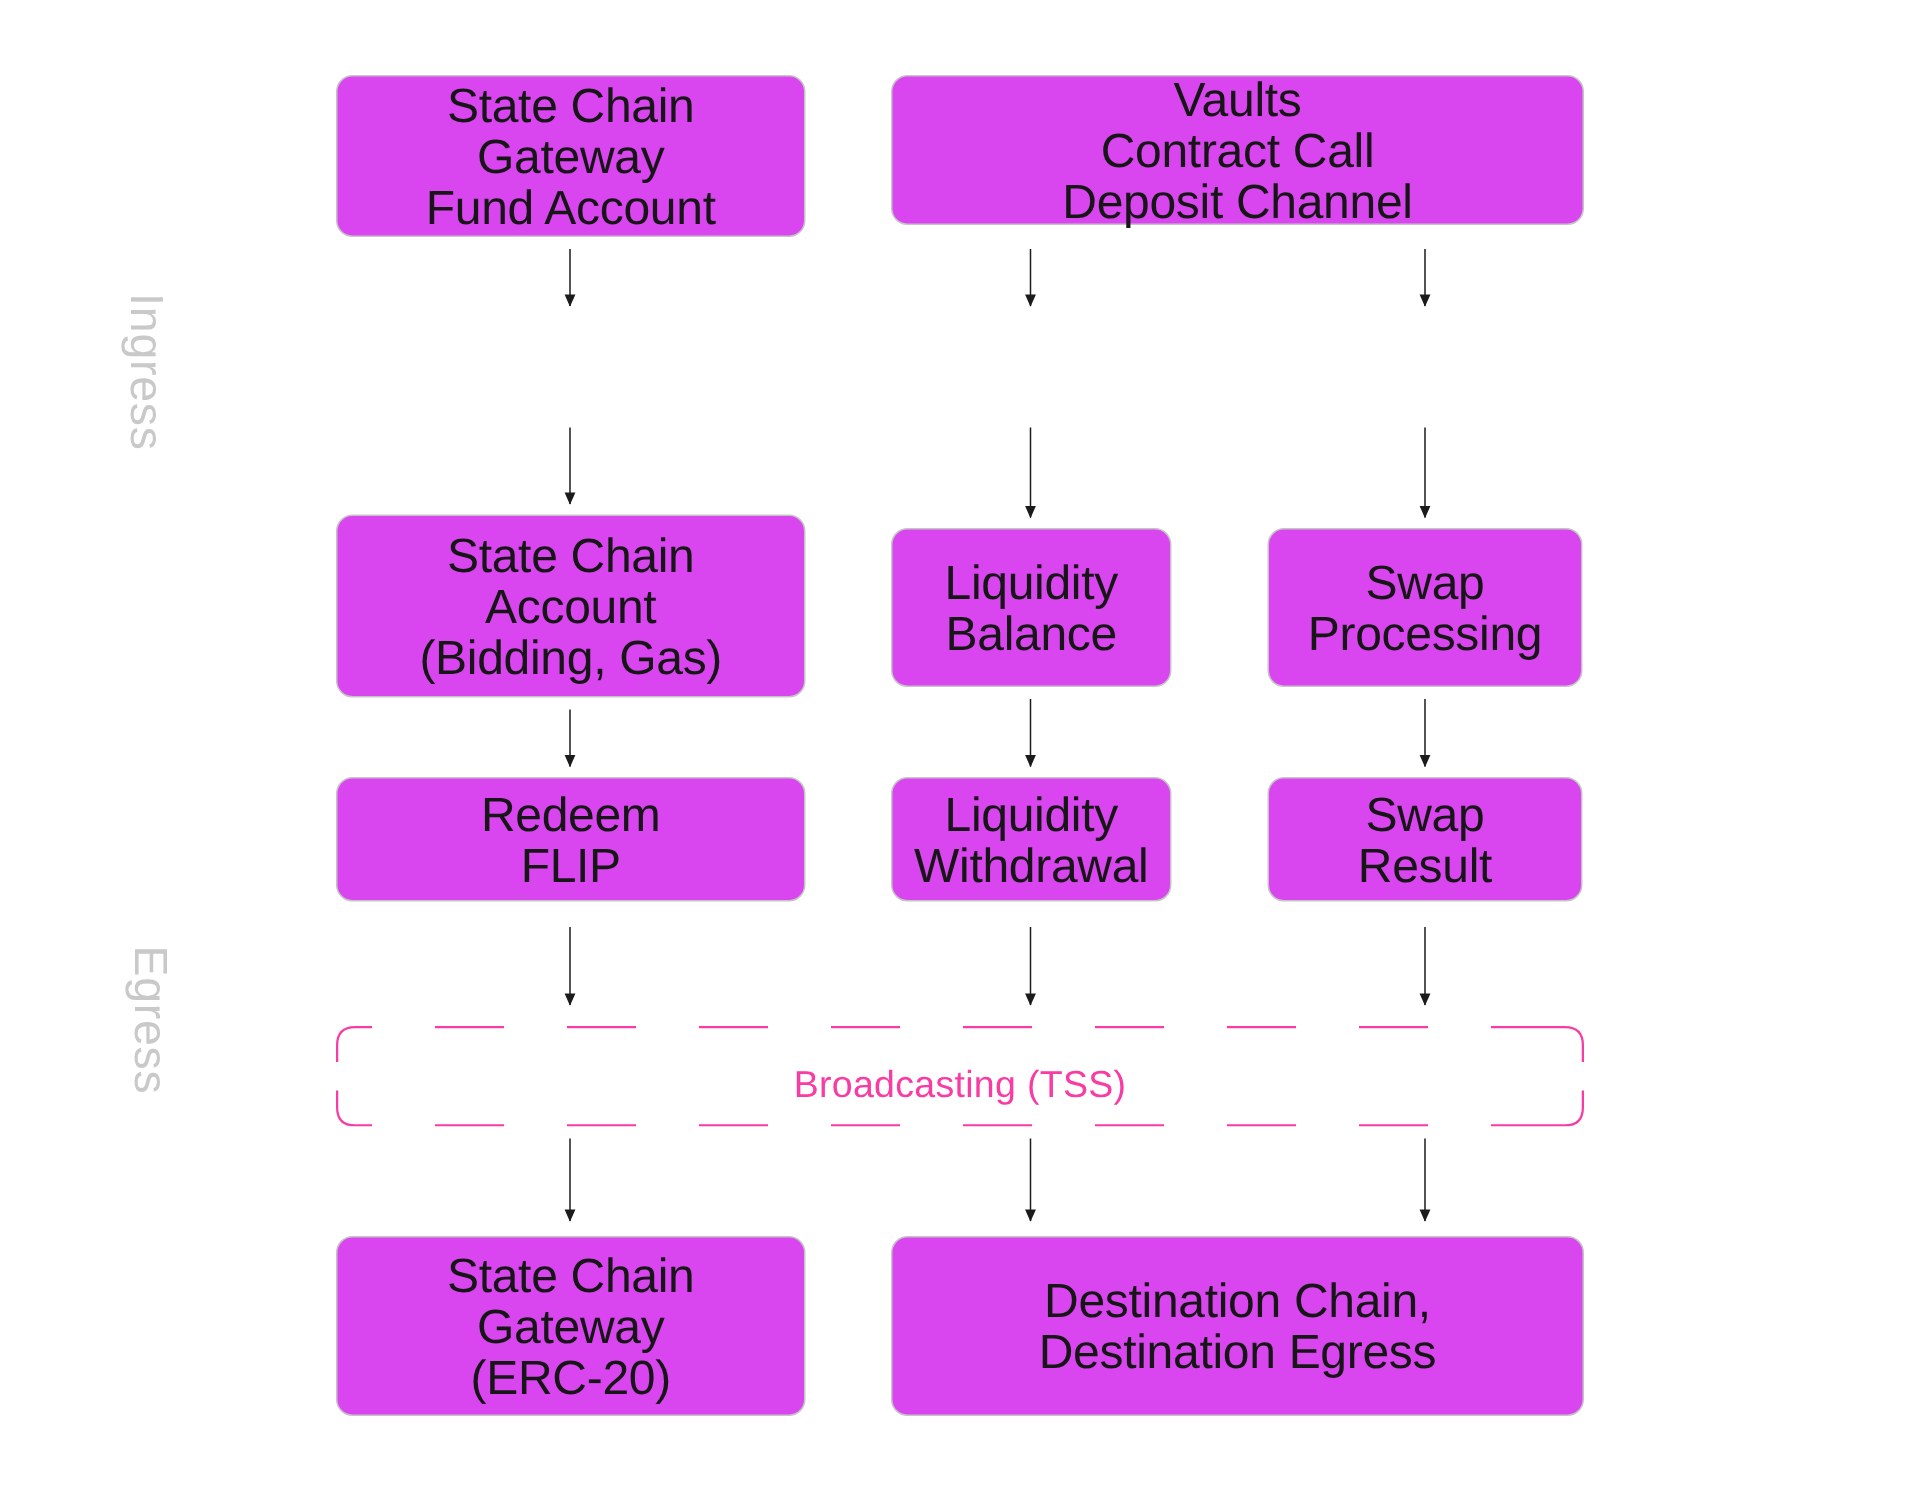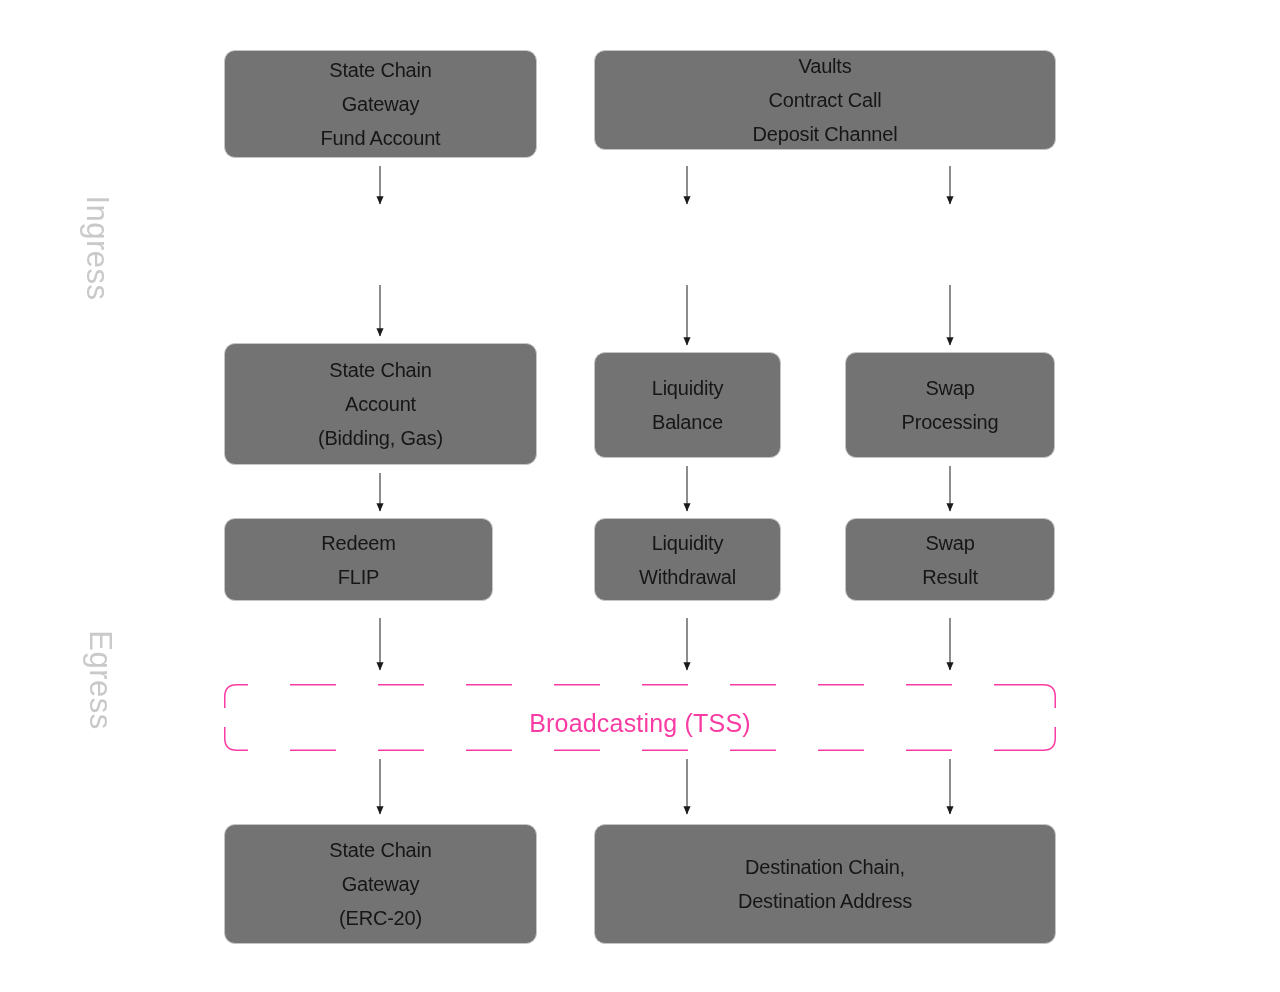--- a/index.html
+++ b/index.html
@@ -26,24 +26,24 @@
     user-select: none;
   }
   .node {
     position: absolute;
     display: flex;
     align-items: center;
     justify-content: center;
     text-align: center;
     white-space: pre-line;
     box-sizing: border-box;
-    background: #737373;
+    background: #d946ef;
     border: 1px solid var(--box-border, #c5c5c5);
     border-radius: 11px;
-    font-size: 20px;
+    font-size: 32px;
     line-height: 34px;
     letter-spacing: -0.2px;
     color: var(--text-black, #161616);
   }
   .band {
     position: absolute;
     display: flex;
     align-items: center;
     justify-content: center;
   }
@@ -104,21 +104,21 @@
   </div>
   <div class="node" style="left:594px; top:352px; width:187px; height:106px;">
     <span>Liquidity
 Balance</span>
   </div>
   <div class="node" style="left:845px; top:352px; width:210px; height:106px;">
     <span>Swap
 Processing</span>
   </div>
 
-  <div class="node" style="left:224px; top:518px; width:269px; height:83px;">
+  <div class="node" style="left:224px; top:518px; width:313px; height:83px;">
     <span>Redeem
 FLIP</span>
   </div>
   <div class="node" style="left:594px; top:518px; width:187px; height:83px;">
     <span>Liquidity
 Withdrawal</span>
   </div>
   <div class="node" style="left:845px; top:518px; width:210px; height:83px;">
     <span>Swap
 Result</span>
@@ -136,21 +136,21 @@
     <span class="band-label">Broadcasting (TSS)</span>
   </div>
 
   <div class="node" style="left:224px; top:824px; width:313px; height:120px;">
     <span>State Chain
 Gateway
 (ERC-20)</span>
   </div>
   <div class="node" style="left:594px; top:824px; width:462px; height:120px;">
     <span>Destination Chain,
-Destination Address</span>
+Destination Egress</span>
   </div>
 
   <svg class="arrows-layer" width="1280" height="992" viewBox="0 0 1280 992">
     <defs>
       <marker id="ah" viewBox="0 0 10 10" refX="9" refY="5" markerWidth="9" markerHeight="9" orient="auto-start-reverse">
         <path class="arrow-head-path" d="M 0.5 1 L 9.5 5 L 0.5 9 z"></path>
       </marker>
     </defs>
 
     <line class="arrow-line" x1="380" y1="166" x2="380" y2="204" marker-end="url(#ah)"></line>

